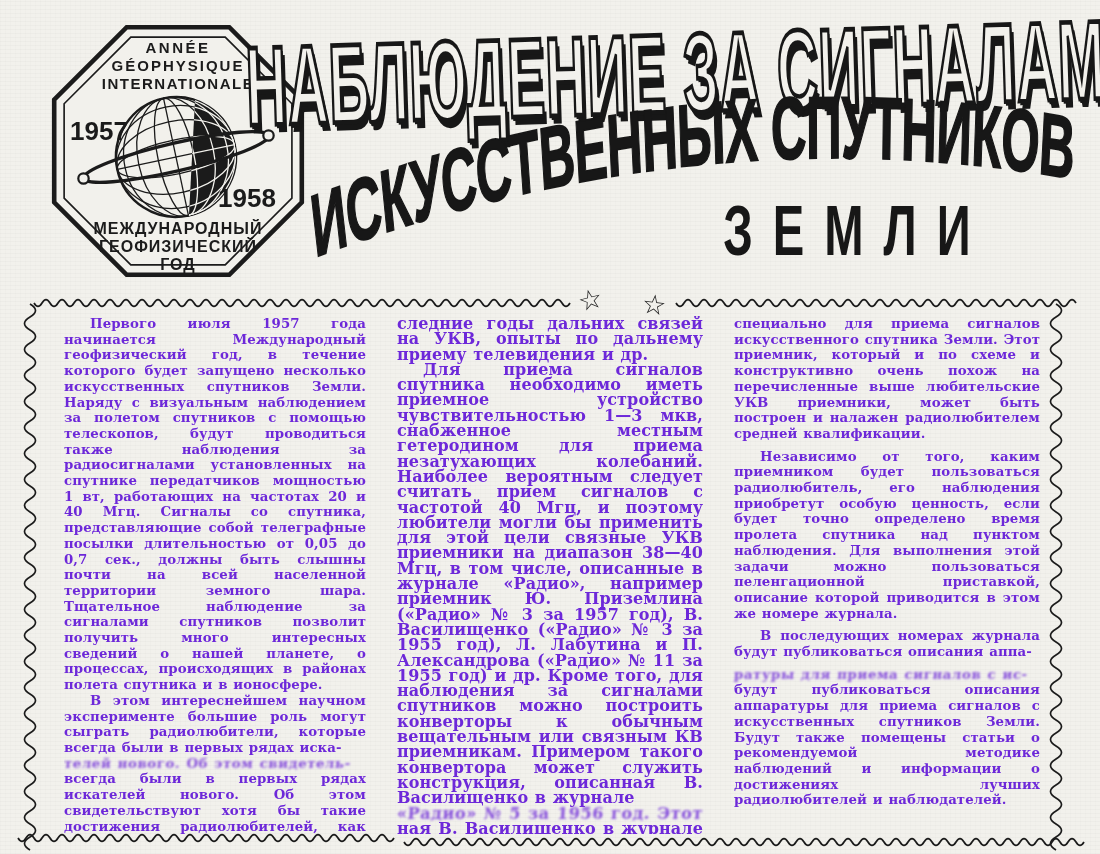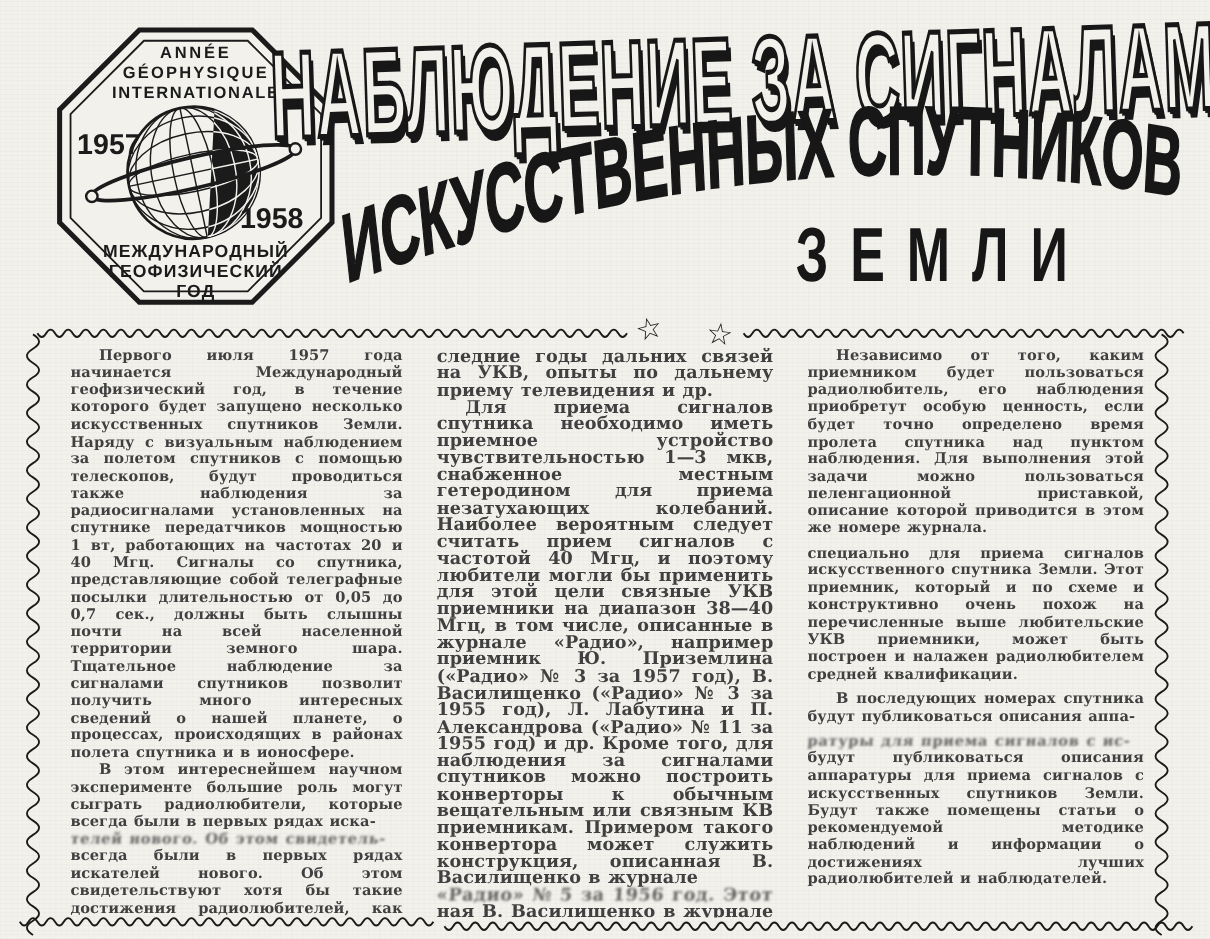--- a/index.html
+++ b/index.html
@@ -43,21 +43,21 @@
   #star-left{left:578px;top:286px;transform:rotate(-14deg);}
   #star-right{left:642px;top:291px;transform:rotate(7deg);}
   
   #columns{
     left:64px;top:316px;width:976px;height:518px;overflow:hidden;
     display:flex;justify-content:space-between;
   }
   .col{
     width:302px;
     font-family:"DejaVu Serif", serif;font-weight:bold;
-    font-size:13.3px;line-height:15.7px;color:#404040;
+    font-size:13.3px;line-height:15.7px;color:#6d28d9;
     text-align:justify;word-spacing:1px;letter-spacing:.1px;
   }
   .col[data-col="1"]{width:306px;font-size:16px;line-height:15.3px;}
   .col[data-col="2"]{width:306px;}
   .para{margin:0;}
   .para.indent{text-indent:26px;}
   .col[data-col="2"] .para{margin-bottom:7px;}
   .col[data-col="2"] .para.artifact{margin-bottom:0;}
   .para.artifact{
     white-space:nowrap;overflow:hidden;
@@ -161,19 +161,19 @@
       <div class="para artifact">телей нового. Об этом свидетель-</div>
       <div class="para">всегда были в первых рядах искателей нового. Об этом свидетельствуют хотя бы такие достижения радиолюбителей, как открытие в 1923 году распространения коротких волн на большие расстояния за счет отражения от ионизированных слоев ионосферы, проведение в по-</div>
     </div>
   <div class="col" data-col="1">
       <div class="para">следние годы дальних связей на УКВ, опыты по дальнему приему телевидения и др.</div>
       <div class="para indent">Для приема сигналов спутника необходимо иметь приемное устройство чувствительностью 1—3 мкв, снабженное местным гетеродином для приема незатухающих колебаний. Наиболее вероятным следует считать прием сигналов с частотой 40 Мгц, и поэтому любители могли бы применить для этой цели связные УКВ приемники на диапазон 38—40 Мгц, в том числе, описанные в журнале «Радио», например приемник Ю. Приземлина («Радио» № 3 за 1957 год), В. Василищенко («Радио» № 3 за 1955 год), Л. Лабутина и П. Александрова («Радио» № 11 за 1955 год) и др. Кроме того, для наблюдения за сигналами спутников можно построить конверторы к обычным вещательным или связным КВ приемникам. Примером такого конвертора может служить конструкция, описанная В. Василищенко в журнале</div>
       <div class="para artifact">«Радио» № 5 за 1956 год. Этот же</div>
       <div class="para">ная В. Василищенко в журнале «Радио» № 5 за 1956 год. Этот же конвертор можно использовать для приема сигналов с частотой 108 Мгц с искусственного спутника, который предполагается запустить в США.</div>
     </div>
   <div class="col" data-col="2">
+      <div class="para">специально для приема сигналов искусственного спутника Земли. Этот приемник, который и по схеме и конструктивно очень похож на перечисленные выше любительские УКВ приемники, может быть построен и налажен радиолюбителем средней квалификации.</div>
       <div class="para indent">Независимо от того, каким приемником будет пользоваться радиолюбитель, его наблюдения приобретут особую ценность, если будет точно определено время пролета спутника над пунктом наблюдения. Для выполнения этой задачи можно пользоваться пеленгационной приставкой, описание которой приводится в этом же номере журнала.</div>
-      <div class="para">специально для приема сигналов искусственного спутника Земли. Этот приемник, который и по схеме и конструктивно очень похож на перечисленные выше любительские УКВ приемники, может быть построен и налажен радиолюбителем средней квалификации.</div>
-      <div class="para indent">В последующих номерах спутника будут публиковаться описания аппа-</div>
+      <div class="para indent">В последующих номерах журнала будут публиковаться описания аппа-</div>
       <div class="para artifact">ратуры для приема сигналов с ис-</div>
       <div class="para">будут публиковаться описания аппаратуры для приема сигналов с искусственных спутников Земли. Будут также помещены статьи о рекомендуемой методике наблюдений и информации о достижениях лучших радиолюбителей и наблюдателей.</div>
     </div>
 </div>
 
 </body></html>

